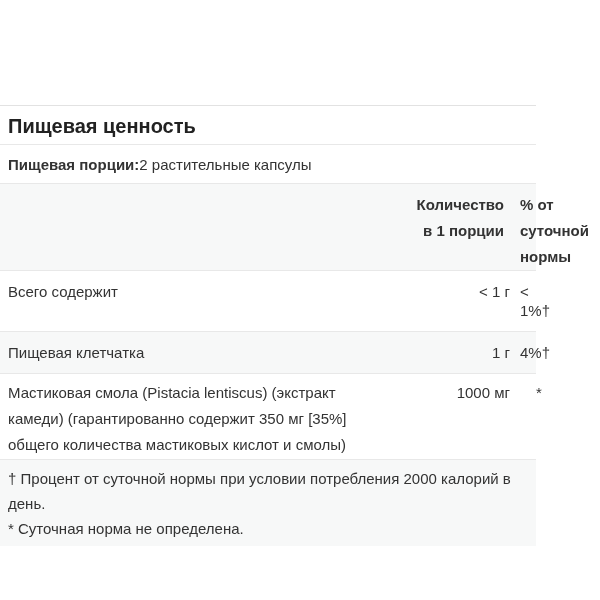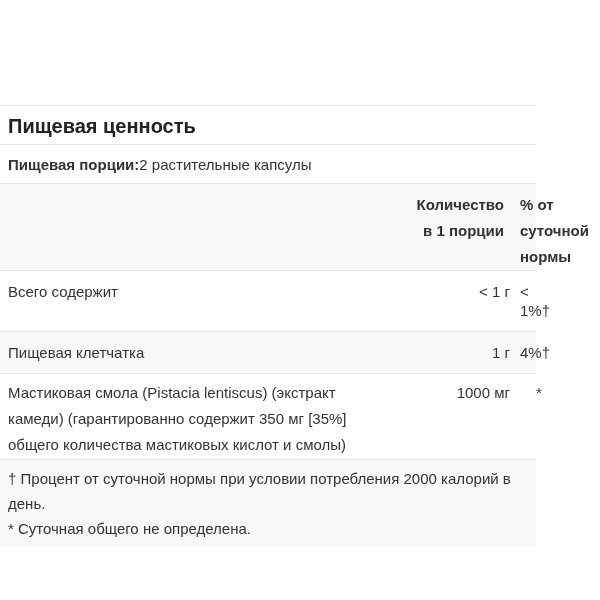--- a/index.html
+++ b/index.html
@@ -104,16 +104,16 @@
   </div>
 
   <div class="trow row-multi">
     <div class="c1">Мастиковая смола (Pistacia lentiscus) (экстракт камеди) (гарантированно содержит 350 мг [35%] общего количества мастиковых кислот и смолы)</div>
     <div class="c2">1000 мг</div>
     <div class="c3">*</div>
   </div>
 
   <div class="footnotes">
     <div>† Процент от суточной нормы при условии потребления 2000 калорий в день.</div>
-    <div>* Суточная общего не определена.</div>
+    <div>* Суточная норма не определена.</div>
   </div>
 
 </div>
 
 </body></html>

